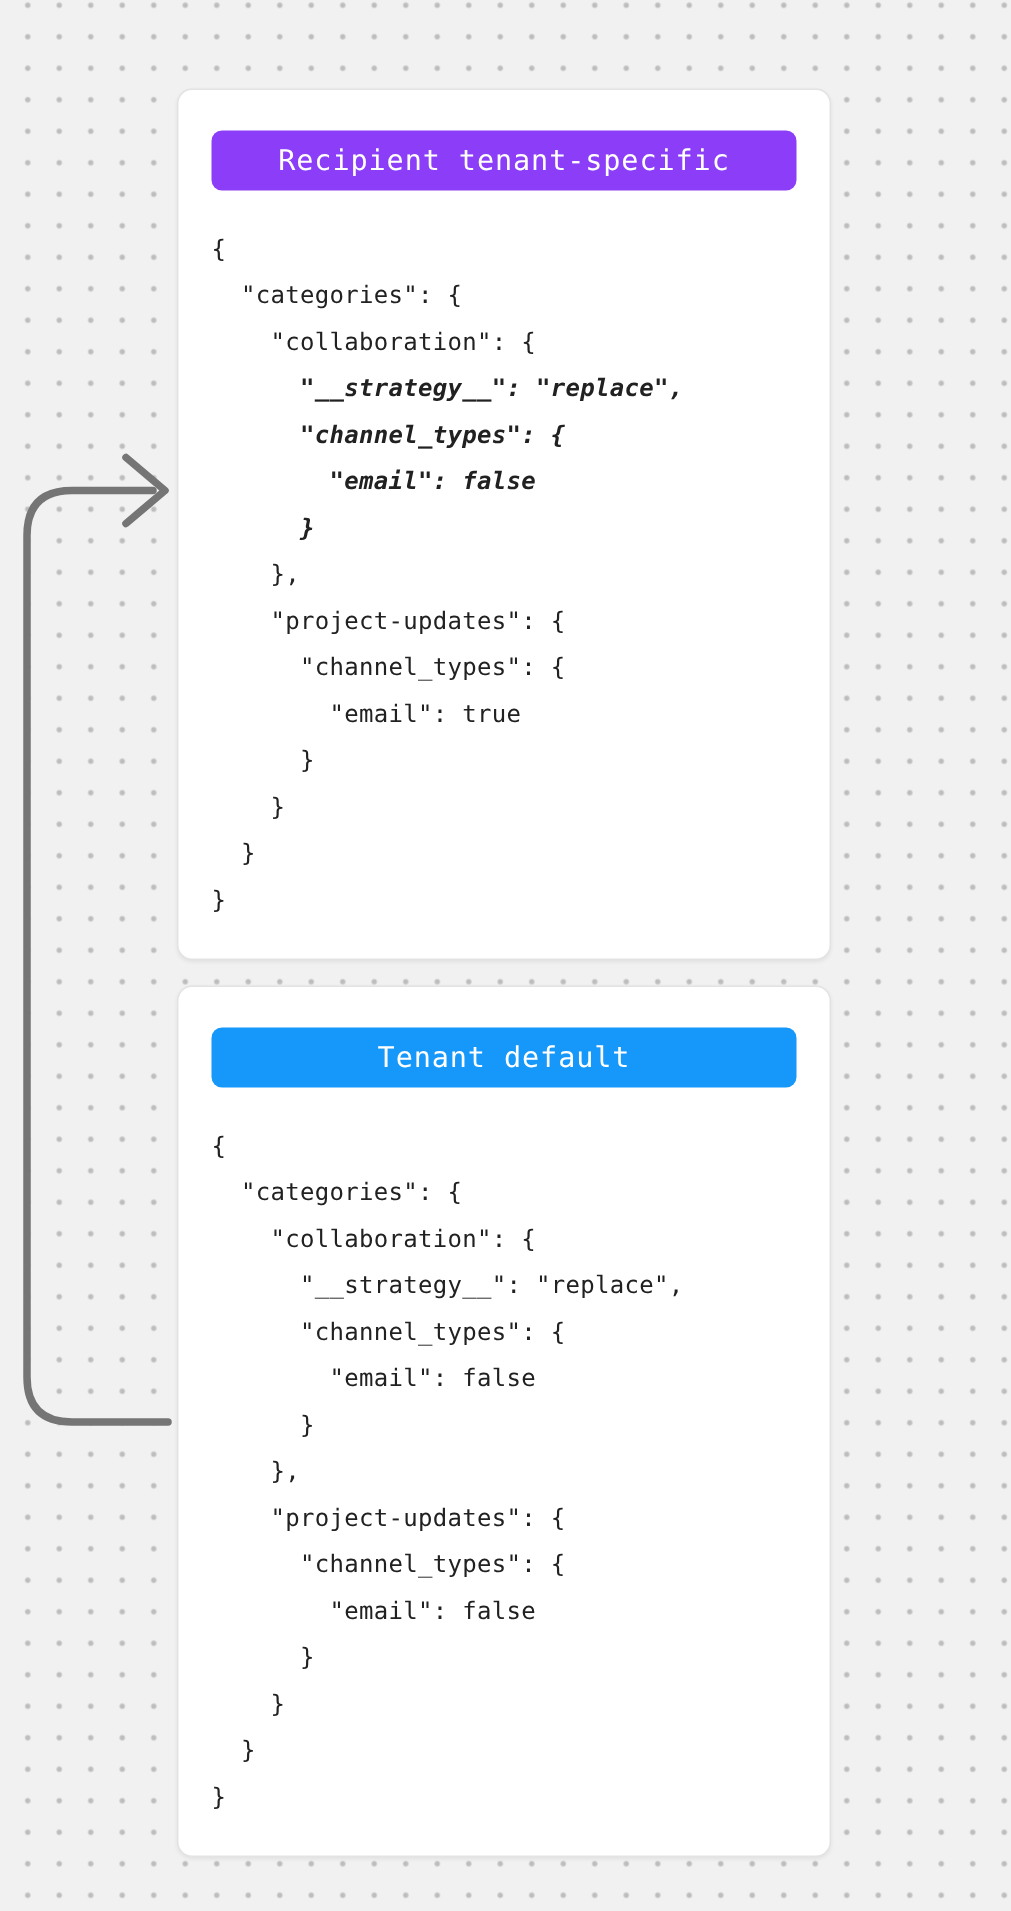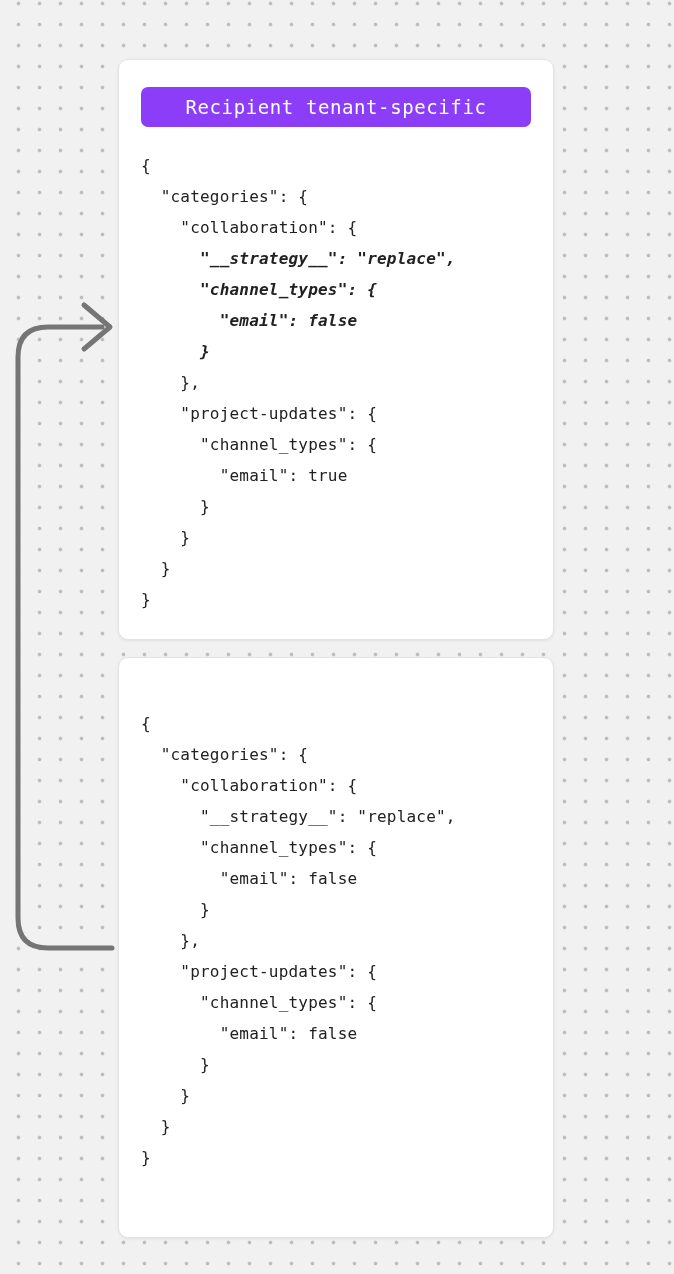--- a/index.html
+++ b/index.html
@@ -89,20 +89,23 @@
       <div class="code-line">      "channel_types": {</div>
       <div class="code-line">        "email": true</div>
       <div class="code-line">      }</div>
       <div class="code-line">    }</div>
       <div class="code-line">  }</div>
       <div class="code-line">}</div>
     </div>
 </section>
 
 <section class="card card-bottom">
+  <div class="badge" style="background: rgb(21, 152, 249);">
+    <span>Tenant default</span>
+  </div>
   <div class="code">
       <div class="code-line">{</div>
       <div class="code-line">  "categories": {</div>
       <div class="code-line">    "collaboration": {</div>
       <div class="code-line">      "__strategy__": "replace",</div>
       <div class="code-line">      "channel_types": {</div>
       <div class="code-line">        "email": false</div>
       <div class="code-line">      }</div>
       <div class="code-line">    },</div>
       <div class="code-line">    "project-updates": {</div>

